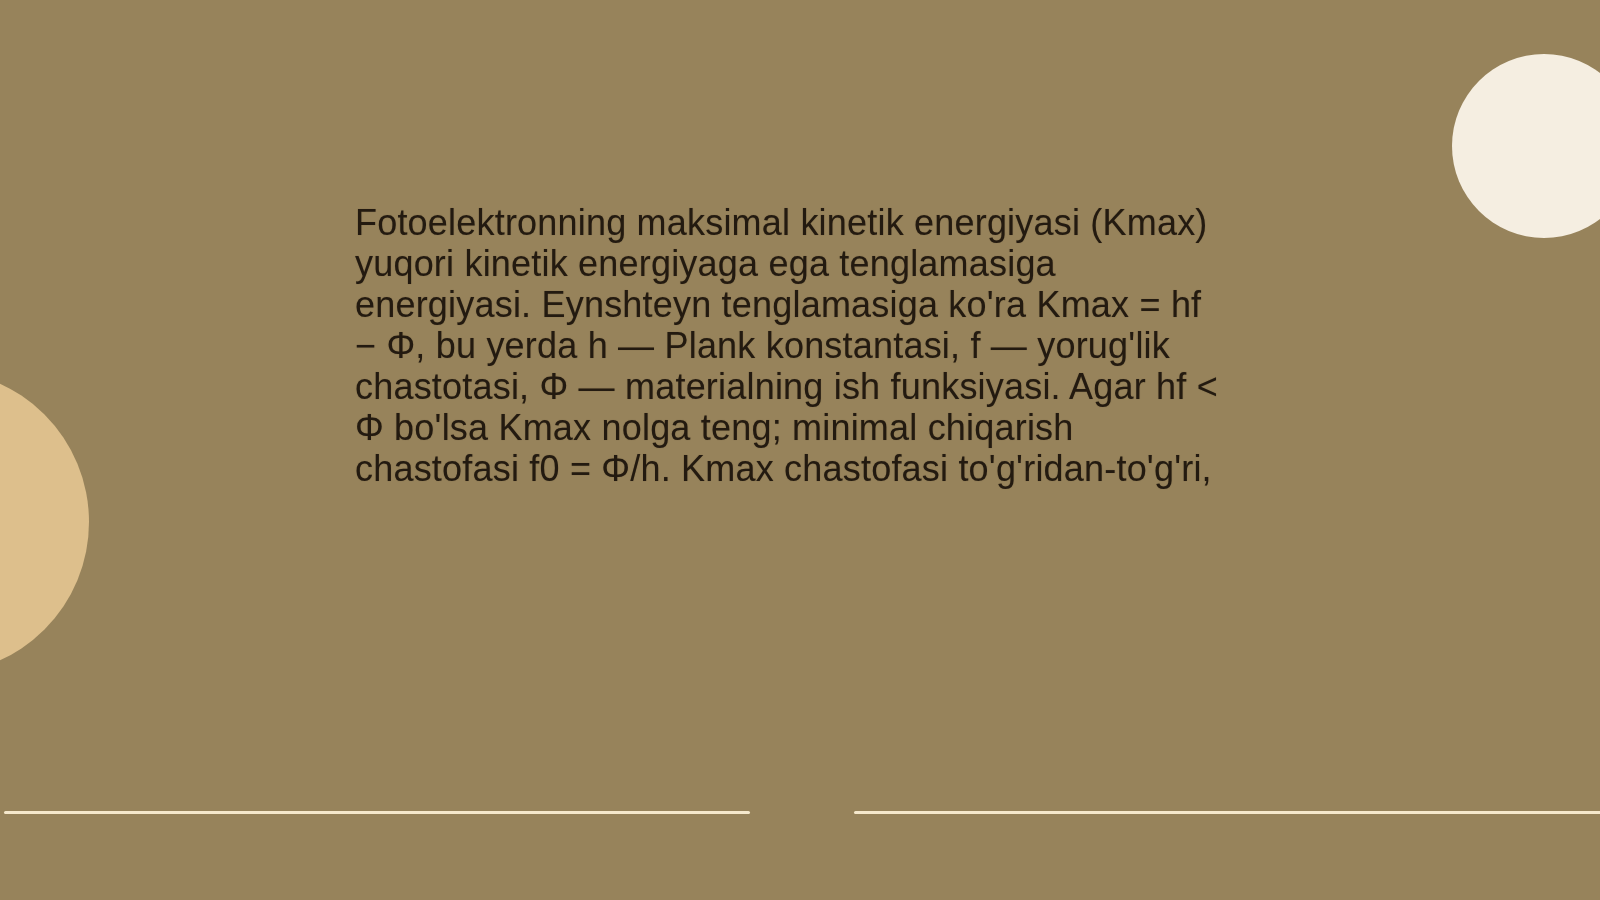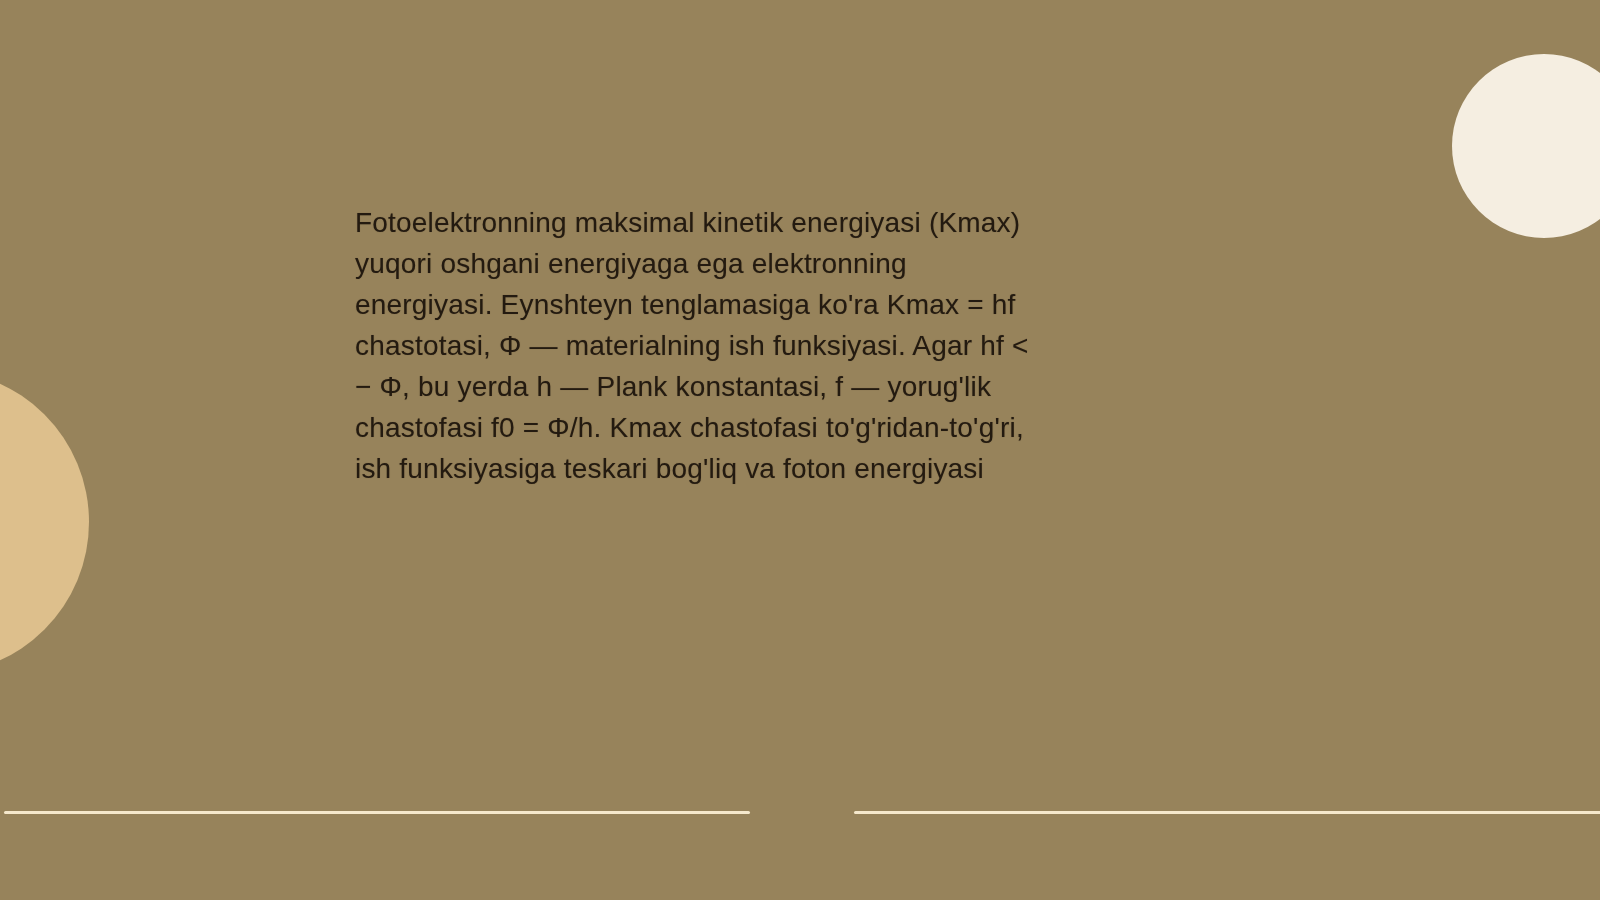--- a/index.html
+++ b/index.html
@@ -39,21 +39,21 @@
     width: 304px;
     height: 304px;
     background: var(--circle-left);
   }
   .body-text {
     position: absolute;
     left: 355px;
     top: 202px;
     width: 900px;
     color: var(--text);
-    font-size: 28px;
+    font-size: 36px;
     line-height: 41px;
     letter-spacing: 0.2px;
     text-shadow: 0 0 1px rgba(32, 22, 8, 0.25);
   }
   .text-line {
     white-space: nowrap;
     height: 41px;
   }
   .divider {
     position: absolute;
@@ -74,24 +74,24 @@
 </head>
 <body>
 
 <div class="slide">
 
   <div class="circle top-right"></div>
   <div class="circle left"></div>
 
   <div class="body-text">
     <div class="text-line">Fotoelektronning maksimal kinetik energiyasi (Kmax)</div>
-    <div class="text-line">yuqori oshgani energiyaga ega elektronning</div>
+    <div class="text-line">yuqori kinetik energiyaga ega tenglamasiga</div>
     <div class="text-line">energiyasi. Eynshteyn tenglamasiga ko'ra Kmax = hf</div>
+    <div class="text-line">− Φ, bu yerda h — Plank konstantasi, f — yorug'lik</div>
     <div class="text-line">chastotasi, Φ — materialning ish funksiyasi. Agar hf &lt;</div>
-    <div class="text-line">− Φ, bu yerda h — Plank konstantasi, f — yorug'lik</div>
+    <div class="text-line">Φ bo'lsa Kmax nolga teng; minimal chiqarish</div>
     <div class="text-line">chastofasi f0 = Φ/h. Kmax chastofasi to'g'ridan-to'g'ri,</div>
-    <div class="text-line">ish funksiyasiga teskari bog'liq va foton energiyasi</div>
   </div>
 
   <div class="divider left-line"></div>
   <div class="divider right-line"></div>
 
 </div>
 
 </body></html>

